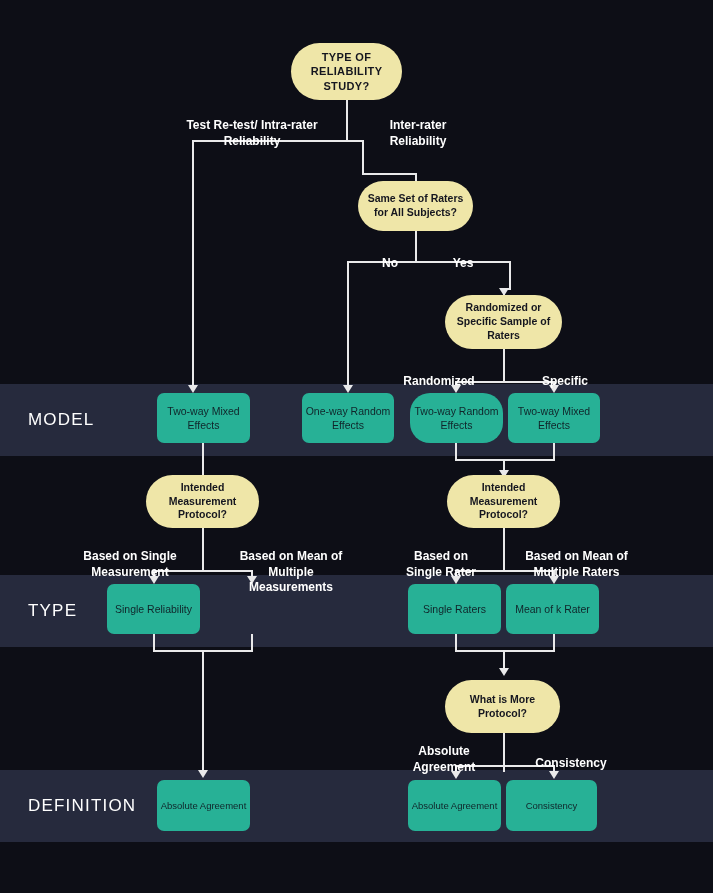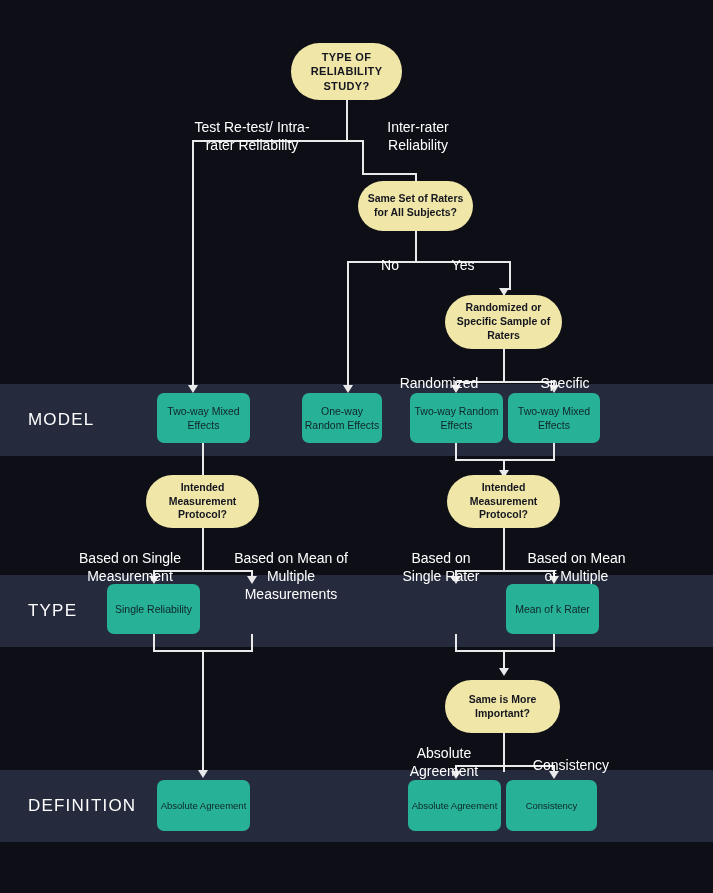--- a/index.html
+++ b/index.html
@@ -67,22 +67,22 @@
     border-radius:7px;
     font-size:10.5px;
     line-height:1.38;
     font-weight:500;
   }
   .result.small { font-size:9.5px; }
 
   
   .elabel {
     position:absolute; z-index:5;
-    font-size:14px;
-    font-weight:400;
+    font-size:12px;
+    font-weight:700;
     color:#ffffff;
     line-height:1.3;
     white-space:nowrap;
   }
   .elabel.ctr { text-align:center; }
 </style>
 </head>
 <body>
 
 <div id="stage">
@@ -181,27 +181,28 @@
   <div class="node decision root" style="left:291px; top:43px; width:111px; height:57px;">TYPE OF RELIABILITY STUDY?</div>
 
   <div class="node decision" style="left:358px; top:181px; width:115px; height:50px;">Same Set of Raters for All Subjects?</div>
 
   <div class="node decision" style="left:445px; top:295px; width:117px; height:54px;">Randomized or Specific Sample of Raters</div>
 
   <div class="node decision" style="left:146px; top:475px; width:113px; height:53px;">Intended Measurement Protocol?</div>
 
   <div class="node decision" style="left:447px; top:475px; width:113px; height:53px;">Intended Measurement Protocol?</div>
 
-  <div class="node decision" style="left:445px; top:680px; width:115px; height:53px;">Same is More Important?</div>
+  <div class="node decision" style="left:445px; top:680px; width:115px; height:53px;">What is More Protocol?</div>
 
   <div class="node result" style="left:157px; top:393px; width:93px; height:50px;">Two-way Mixed Effects</div>
-  <div class="node result" style="left:302px; top:393px; width:80px; height:50px;">One-way Random Effects</div>
-  <div class="node result" style="left:410px; top:393px; width:93px; height:50px;">Two-way Random Effects</div>
+  <div class="node result" style="left:302px; top:393px; width:92px; height:50px;">One-way Random Effects</div>
+  <div class="node result" style="left:410px; top:393px; width:93px; height:50px;border-radius:20px;">Two-way Random Effects</div>
   <div class="node result" style="left:508px; top:393px; width:92px; height:50px;">Two-way Mixed Effects</div>
 
   <div class="node result" style="left:107px; top:584px; width:93px; height:50px;">Single Reliability</div>
+  <div class="node result" style="left:408px; top:584px; width:93px; height:50px;">Single Raters</div>
   <div class="node result" style="left:506px; top:584px; width:93px; height:50px;">Mean of k Rater</div>
 
   <div class="node result small" style="left:157px; top:780px; width:93px; height:51px;">Absolute Agreement</div>
   <div class="node result small" style="left:408px; top:780px; width:93px; height:51px;">Absolute Agreement</div>
   <div class="node result small" style="left:506px; top:780px; width:91px; height:51px;">Consistency</div>
 
 </div>
 
 </body></html>

